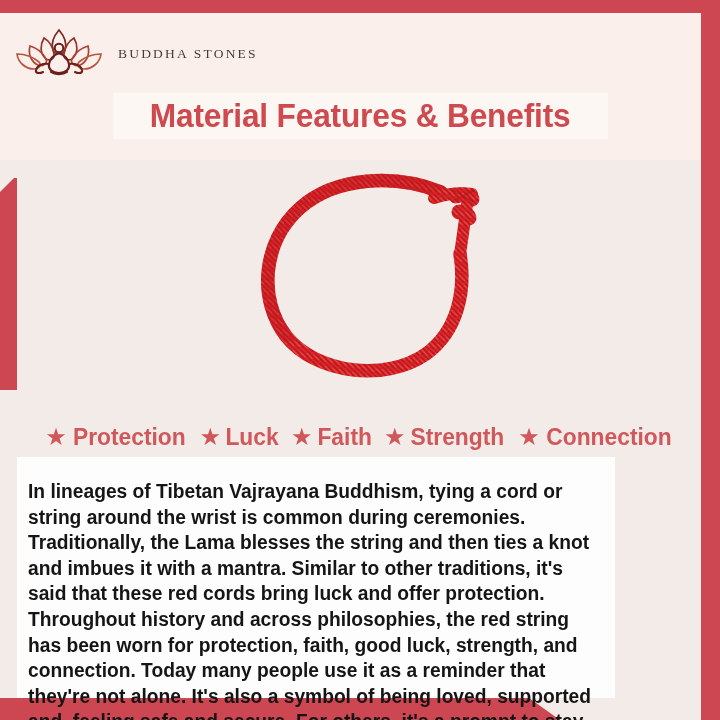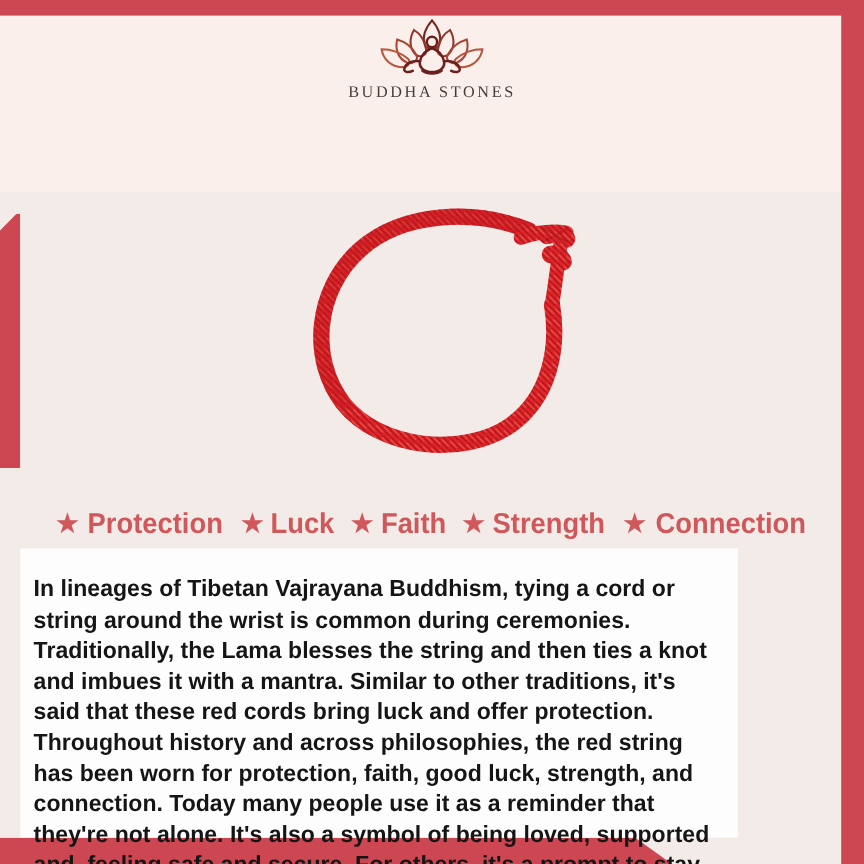--- a/index.html
+++ b/index.html
@@ -43,21 +43,21 @@
   }
   .bar-bottom {
     position:absolute; left:0; bottom:0; width:560px; height:22px;
     background:#cc4751;
     clip-path:polygon(0 0, 529px 0, 560px 100%, 0 100%);
   }
 
   
   .logo-wrap {
     position:absolute; left:0; top:13px; width:720px; height:80px;
-    display:flex; flex-direction:column; align-items:center; justify-content:flex-start;text-align:right;
+    display:flex; align-items:center; justify-content:flex-start;text-align:right;
   }
   .logo-mark { width:118px; height:54px; display:block; }
   .logo-word {
     margin-top:2px;
     font-family:"Liberation Serif", serif;
     font-size:13.5px;
     letter-spacing:2.2px;
     color:#4a3b38;
     white-space:nowrap;
   }
@@ -169,20 +169,23 @@
         <circle cx="59" cy="22" r="4.3"></circle>
         <path d="M59 27 C54 29, 50 33, 49 38 C48 43, 52 47, 59 47 C66 47, 70 43, 69 38 C68 33, 64 29, 59 27 Z"></path>
         <path d="M49 38 C42 37, 37 40, 36 44 C35 47, 39 48, 43 46"></path>
         <path d="M69 38 C76 37, 81 40, 82 44 C83 47, 79 48, 75 46"></path>
         <path d="M51 46 C55 49, 63 49, 67 46"></path>
       </g>
     </svg>
     <div class="logo-word">BUDDHA STONES</div>
   </div>
 
+  <div class="title-banner">
+    <div class="title-text">Material Features &amp; Benefits</div>
+  </div>
 
   <div class="product">
     <svg viewBox="0 0 290 236">
       <defs>
         <pattern id="braid" width="7" height="9" patternUnits="userSpaceOnUse" patternTransform="rotate(12)">
           <rect width="7" height="9" fill="#e0262a"></rect>
           <path d="M0 0 L7 4.5 M0 4.5 L7 9" stroke="#b3161c" stroke-width="1.5" fill="none"></path>
           <path d="M0 2.2 L7 6.7" stroke="#f25a50" stroke-width="1.1" fill="none" opacity="0.75"></path>
         </pattern>
       </defs>

